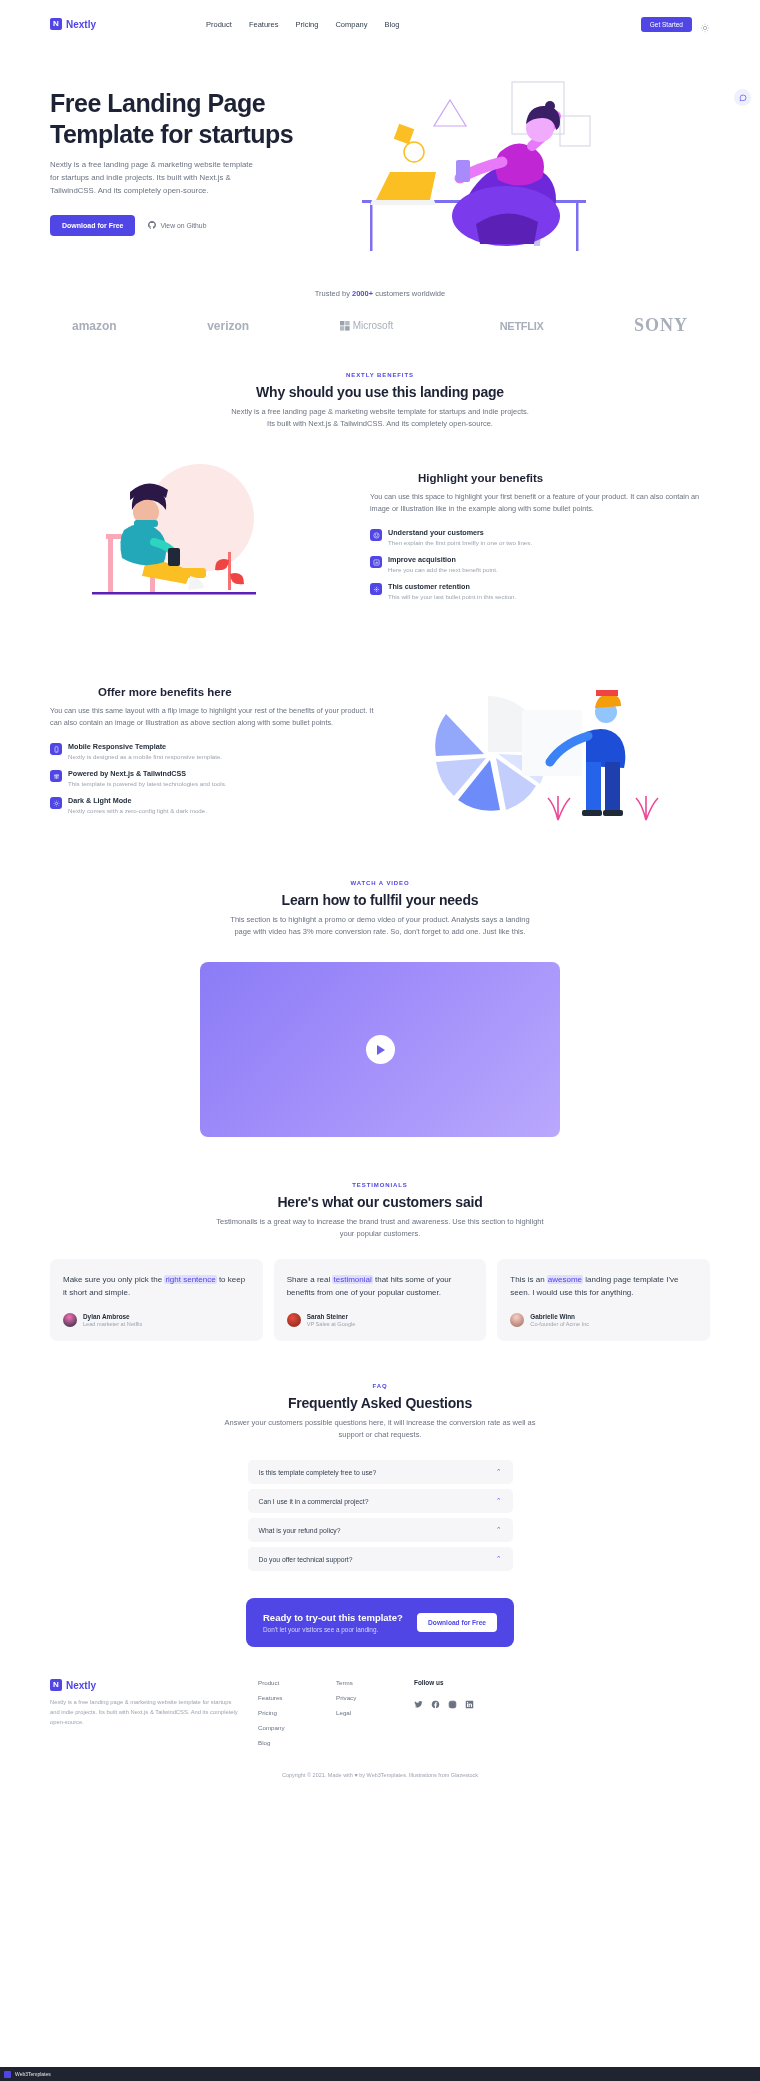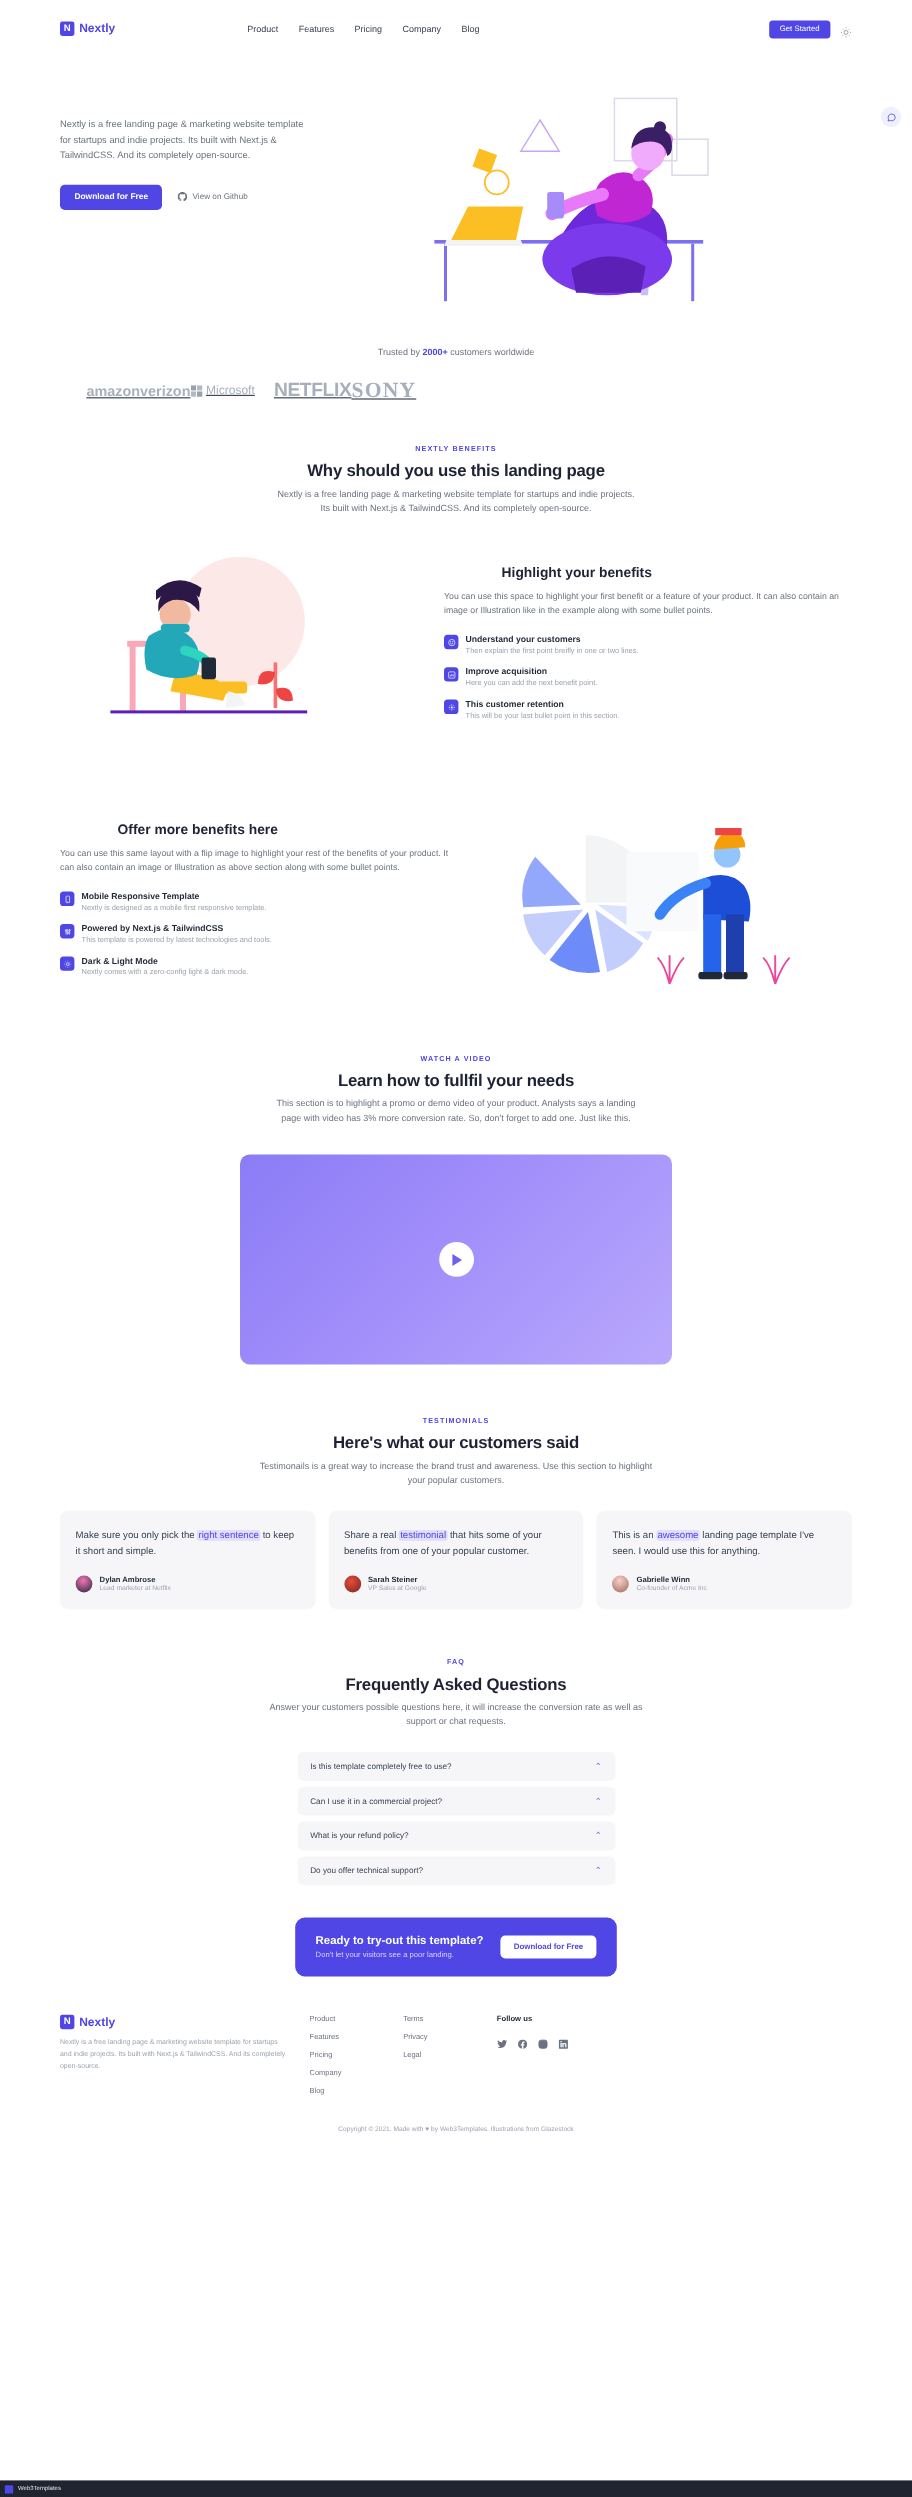--- a/index.html
+++ b/index.html
@@ -44,21 +44,21 @@
   .btn-primary {
     background:#4f46e5; color:#fff; font-size:7px; font-weight:600;
     padding:7px 12px; border-radius:4px; border:none; cursor:pointer;
   }
   .btn-ghost { display:flex; align-items:center; gap:4px; color:#6b7280; font-size:6.8px; text-decoration:none; }
   .hero-right { flex:1; position:relative; height:185px; }
 
   
   .trusted { text-align:center; margin-top:30px; font-size:7.5px; color:#6b7280; }
   .trusted b { color:#4f46e5; font-weight:700; }
-  .logos { display:flex; justify-content:flex-start; align-items:center; margin-top:17px; padding:0 22px;text-decoration:underline; }
+  .logos { display:flex; justify-content:space-between; align-items:center; margin-top:17px; padding:0 22px; }
   .logo-txt { color:#9aa1ae; font-weight:600; opacity:.85; }
 
   
   .eyebrow { text-align:center; color:#4f46e5; font-size:6px; font-weight:700; letter-spacing:.9px; }
   h2.sec-title { text-align:center; font-size:14px; font-weight:800; color:#1e2235; margin-top:6px; letter-spacing:-.2px; }
   .sec-sub { text-align:center; font-size:7.5px; line-height:1.6; color:#6b7280; margin:6px auto 0; width:300px; }
 
   
   .benefit-row { display:flex; align-items:center; gap:20px; margin-top:26px; }
   .benefit-art { width:300px; height:160px; position:relative; }
@@ -159,20 +159,21 @@
         <svg viewBox="0 0 24 24" fill="none" stroke="#9ca3af" stroke-width="2" width="10" height="10">
           <circle cx="12" cy="12" r="4"></circle>
             <path d="M12 2v2M12 20v2M2 12h2M20 12h2M5 5l1.5 1.5M17.5 17.5L19 19M19 5l-1.5 1.5M6.5 17.5L5 19"></path>
         </svg>
       </span>
     </div>
   </div>
 
   <section class="hero">
     <div class="hero-left">
+      <h1 class="hero-title">Free Landing Page Template for startups</h1>
       <p class="hero-sub">Nextly is a free landing page &amp; marketing website template for startups and indie projects. Its built with Next.js &amp; TailwindCSS. And its completely open-source.</p>
       <div class="hero-actions">
         <button class="btn-primary">Download for Free</button>
         <a class="btn-ghost" href="#">
           <svg viewBox="0 0 16 16" width="8" height="8" fill="#6b7280">
             <path d="M8 0C3.58 0 0 3.58 0 8c0 3.54 2.29 6.53 5.47 7.59.4.07.55-.17.55-.38 0-.19-.01-.82-.01-1.49-2.01.37-2.53-.49-2.69-.94-.09-.23-.48-.94-.82-1.13-.28-.15-.68-.52-.01-.53.63-.01 1.08.58 1.23.82.72 1.21 1.87.87 2.33.66.07-.52.28-.87.51-1.07-1.78-.2-3.64-.89-3.64-3.95 0-.87.31-1.59.82-2.15-.08-.2-.36-1.02.08-2.12 0 0 .67-.21 2.2.82.64-.18 1.32-.27 2-.27s1.36.09 2 .27c1.53-1.04 2.2-.82 2.2-.82.44 1.1.16 1.92.08 2.12.51.56.82 1.27.82 2.15 0 3.07-1.87 3.75-3.65 3.95.29.25.54.73.54 1.48 0 1.07-.01 1.93-.01 2.2 0 .21.15.46.55.38A8.01 8.01 0 0 0 16 8c0-4.42-3.58-8-8-8z"></path>
           </svg>
           <span>View on Github</span>
         </a>
       </div>
@@ -220,21 +221,21 @@
     <span class="logo-txt" style="font-size:12px;">verizon</span>
     <span style="display:flex;align-items:center;gap:3px;">
       <svg width="10" height="10" viewBox="0 0 10 10">
         <rect x="0" y="0" width="4.4" height="4.4" fill="#9aa1ae"></rect>
           <rect x="5.2" y="0" width="4.4" height="4.4" fill="#b4bac4"></rect>
         <rect x="0" y="5.2" width="4.4" height="4.4" fill="#b4bac4"></rect>
           <rect x="5.2" y="5.2" width="4.4" height="4.4" fill="#9aa1ae"></rect>
       </svg>
       <span class="logo-txt" style="font-size:10px;font-weight:400;">Microsoft</span>
     </span>
-    <span class="logo-txt" style="font-size:16px;font-weight:800;letter-spacing:-.3px;margin-left:16px;">NETFLIX</span>
+    <span class="logo-txt" style="font-size:11px;font-weight:800;letter-spacing:-.3px;margin-left:16px;">NETFLIX</span>
     <span class="logo-txt" style="font-size:18px;font-weight:700;letter-spacing:1px;font-family:'Liberation Serif',serif;">SONY</span>
   </div>
 
   <div style="margin-top:36px;">
     <div class="eyebrow">NEXTLY BENEFITS</div>
     <h2 class="sec-title">Why should you use this landing page</h2>
     <p class="sec-sub">Nextly is a free landing page &amp; marketing website template for startups and indie projects. Its built with Next.js &amp; TailwindCSS. And its completely open-source.</p>
   </div>
 
   <section class="benefit-row">

